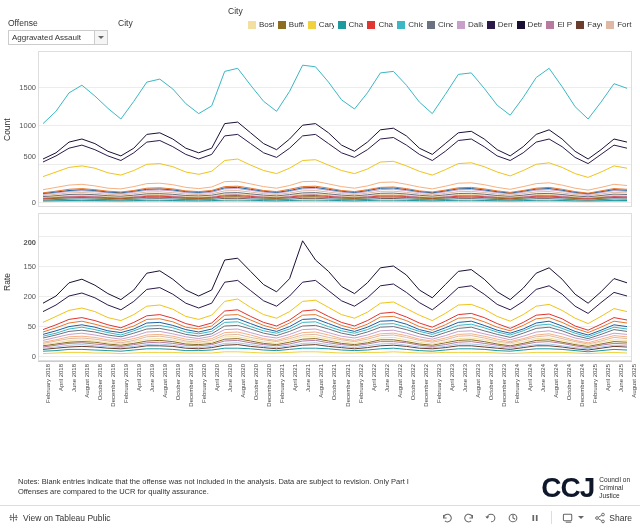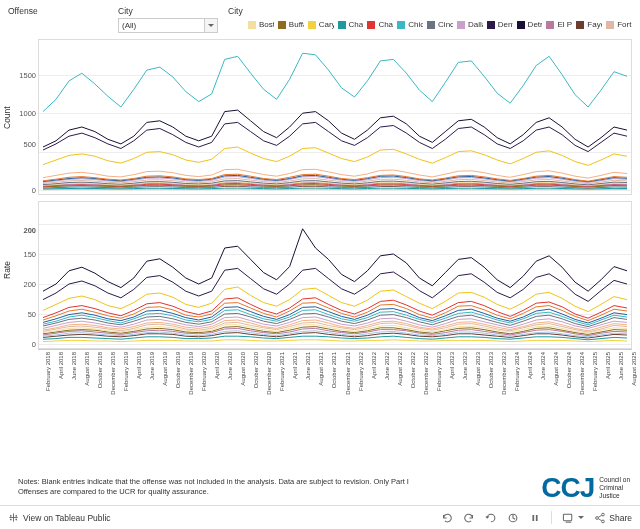--- a/index.html
+++ b/index.html
@@ -14,21 +14,21 @@
     position: relative;
   }
 
   
   .filters {
     display: flex;
     align-items: flex-start;
     padding: 6px 8px 0 8px;
     gap: 10px;
   }
-  .filter-block { width: 100px; }
+  .filter-block { width: 100px; margin-top: 12px; }
   .filter-label {
     font-size: 8.5px;
     color: #333;
     margin-bottom: 2px;
   }
   .filter-select {
     width: 100%;
     height: 15px;
     border: 1px solid #cccccc;
     background: #ffffff;
@@ -155,21 +155,21 @@
     top: 474px;
     display: flex;
     align-items: center;
     gap: 5px;
   }
   .ccj-mark {
     font-family: "Liberation Sans", sans-serif;
     font-weight: bold;
     font-size: 28px;
     letter-spacing: -1px;
-    color: #0369a1;
+    color: #0f172a;
     line-height: 1;
   }
   .ccj-text {
     font-size: 6.5px;
     line-height: 1.25;
     color: #2b2b2b;
   }
 
   
   .tableau-bar {
@@ -190,30 +190,30 @@
   .tb-btn { display:flex; align-items:center; gap:3px; cursor:default; }
   .tb-sep { width:1px; height:13px; background:#dddddd; }
 </style>
 </head>
 <body>
 
 <div class="filters">
 
   <div class="filter-block">
     <div class="filter-label">Offense</div>
-  </div>
-
-  <div class="filter-block">
-    <div class="filter-label">City</div>
     <div class="filter-select">
-      <span>(All)</span>
+      <span>Aggravated Assault</span>
       <span class="caret">
           <i></i>
         </span>
     </div>
+  </div>
+
+  <div class="filter-block">
+    <div class="filter-label">City</div>
   </div>
 
   <div class="legend-wrap">
     <div class="legend-title">City</div>
     <div class="legend-grid" id="legend-grid">
         <div class="legend-item"></div>
         <div class="legend-item"></div>
         <div class="legend-item"></div>
         <div class="legend-item"></div>
         <div class="legend-item"></div>

